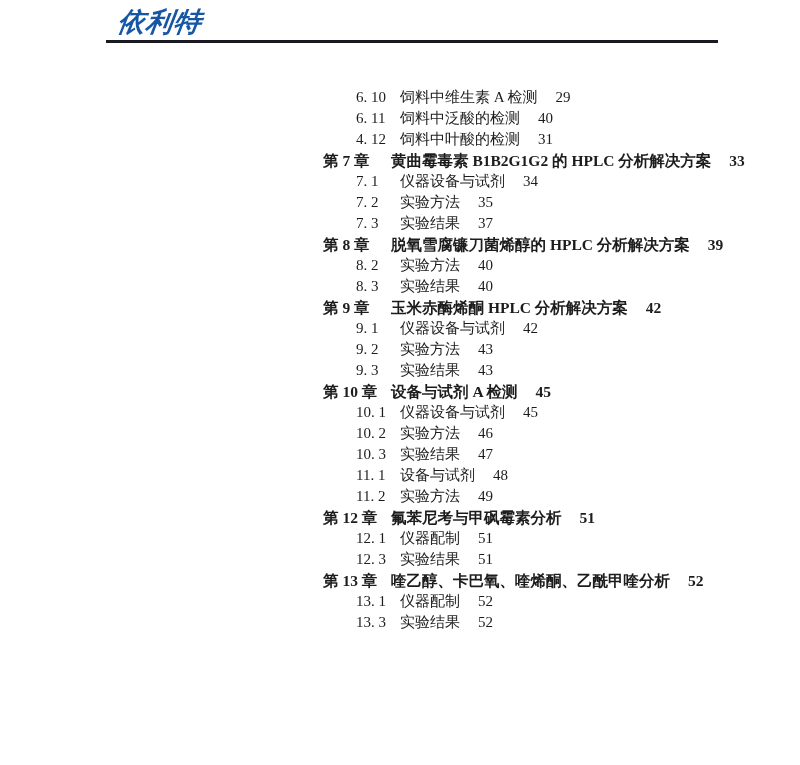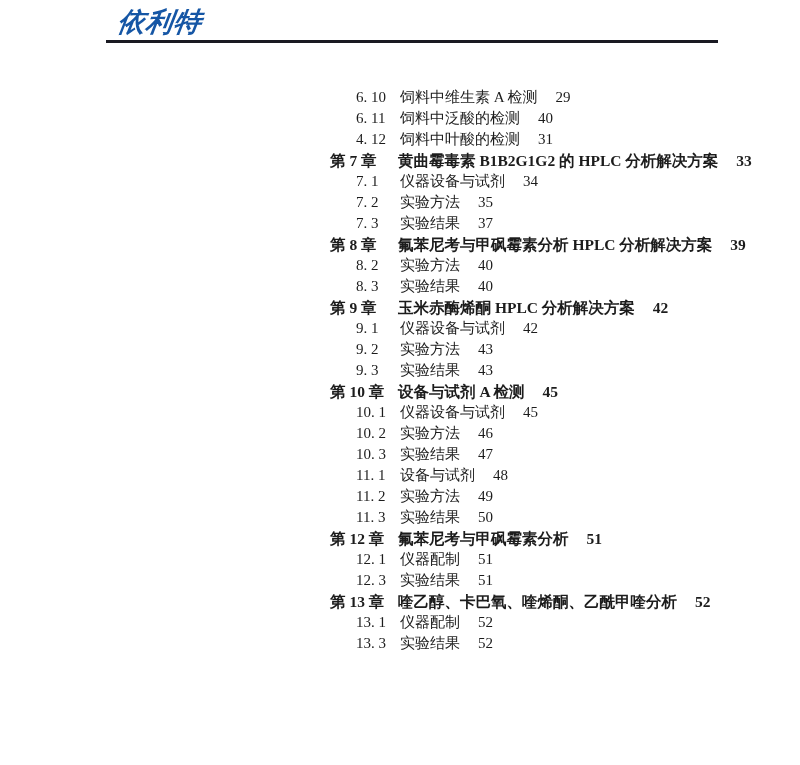--- a/index.html
+++ b/index.html
@@ -70,21 +70,20 @@
   .row.item { padding-left: 356px; }
   .row.item .lbl {
     display: inline-block;
     width: 44px;
   }
   .row.item .pg { margin-left: 18px; }
   .row.chapter {
     padding-left: 323px;
     font-weight: bold;
     font-size: 15.5px;
-    margin-left: 7px;
   }
   .row.chapter .lbl {
     display: inline-block;
     min-width: 64px;
     margin-right: 4px;
   }
   .row.chapter .pg { margin-left: 18px; }
 </style>
 </head>
 <body>
@@ -103,34 +102,33 @@
   <div class="header-rule" style="background: rgb(26, 26, 34);"></div>
 
   <div class="toc">
       <div class="row item"><span class="lbl">6. 10</span><span class="ttl">饲料中维生素 A 检测</span><span class="pg">29</span></div>
       <div class="row item"><span class="lbl">6. 11</span><span class="ttl">饲料中泛酸的检测</span><span class="pg">40</span></div>
       <div class="row item"><span class="lbl">4. 12</span><span class="ttl">饲料中叶酸的检测</span><span class="pg">31</span></div>
       <div class="row chapter"><span class="lbl">第 7 章</span><span class="ttl">黄曲霉毒素 B1B2G1G2 的 HPLC 分析解决方案</span><span class="pg">33</span></div>
       <div class="row item"><span class="lbl">7. 1</span><span class="ttl">仪器设备与试剂</span><span class="pg">34</span></div>
       <div class="row item"><span class="lbl">7. 2</span><span class="ttl">实验方法</span><span class="pg">35</span></div>
       <div class="row item"><span class="lbl">7. 3</span><span class="ttl">实验结果</span><span class="pg">37</span></div>
-      <div class="row chapter"><span class="lbl">第 8 章</span><span class="ttl">氟苯尼考与甲砜霉素分析 HPLC 分析解决方案</span><span class="pg">39</span></div>
+      <div class="row chapter"><span class="lbl">第 8 章</span><span class="ttl">脱氧雪腐镰刀菌烯醇的 HPLC 分析解决方案</span><span class="pg">39</span></div>
       <div class="row item"><span class="lbl">8. 2</span><span class="ttl">实验方法</span><span class="pg">40</span></div>
       <div class="row item"><span class="lbl">8. 3</span><span class="ttl">实验结果</span><span class="pg">40</span></div>
       <div class="row chapter"><span class="lbl">第 9 章</span><span class="ttl">玉米赤酶烯酮 HPLC 分析解决方案</span><span class="pg">42</span></div>
       <div class="row item"><span class="lbl">9. 1</span><span class="ttl">仪器设备与试剂</span><span class="pg">42</span></div>
       <div class="row item"><span class="lbl">9. 2</span><span class="ttl">实验方法</span><span class="pg">43</span></div>
       <div class="row item"><span class="lbl">9. 3</span><span class="ttl">实验结果</span><span class="pg">43</span></div>
       <div class="row chapter"><span class="lbl">第 10 章</span><span class="ttl">设备与试剂 A 检测</span><span class="pg">45</span></div>
       <div class="row item"><span class="lbl">10. 1</span><span class="ttl">仪器设备与试剂</span><span class="pg">45</span></div>
       <div class="row item"><span class="lbl">10. 2</span><span class="ttl">实验方法</span><span class="pg">46</span></div>
       <div class="row item"><span class="lbl">10. 3</span><span class="ttl">实验结果</span><span class="pg">47</span></div>
       <div class="row item"><span class="lbl">11. 1</span><span class="ttl">设备与试剂</span><span class="pg">48</span></div>
       <div class="row item"><span class="lbl">11. 2</span><span class="ttl">实验方法</span><span class="pg">49</span></div>
-      <div class="row item"><span class="lbl">11. 3</span><span class="ttl">实验结果</span><span class="pg">50</span></div>
       <div class="row chapter"><span class="lbl">第 12 章</span><span class="ttl">氟苯尼考与甲砜霉素分析</span><span class="pg">51</span></div>
       <div class="row item"><span class="lbl">12. 1</span><span class="ttl">仪器配制</span><span class="pg">51</span></div>
       <div class="row item"><span class="lbl">12. 3</span><span class="ttl">实验结果</span><span class="pg">51</span></div>
       <div class="row chapter"><span class="lbl">第 13 章</span><span class="ttl">喹乙醇、卡巴氧、喹烯酮、乙酰甲喹分析</span><span class="pg">52</span></div>
       <div class="row item"><span class="lbl">13. 1</span><span class="ttl">仪器配制</span><span class="pg">52</span></div>
       <div class="row item"><span class="lbl">13. 3</span><span class="ttl">实验结果</span><span class="pg">52</span></div>
     </div>
 
 </div>
 

